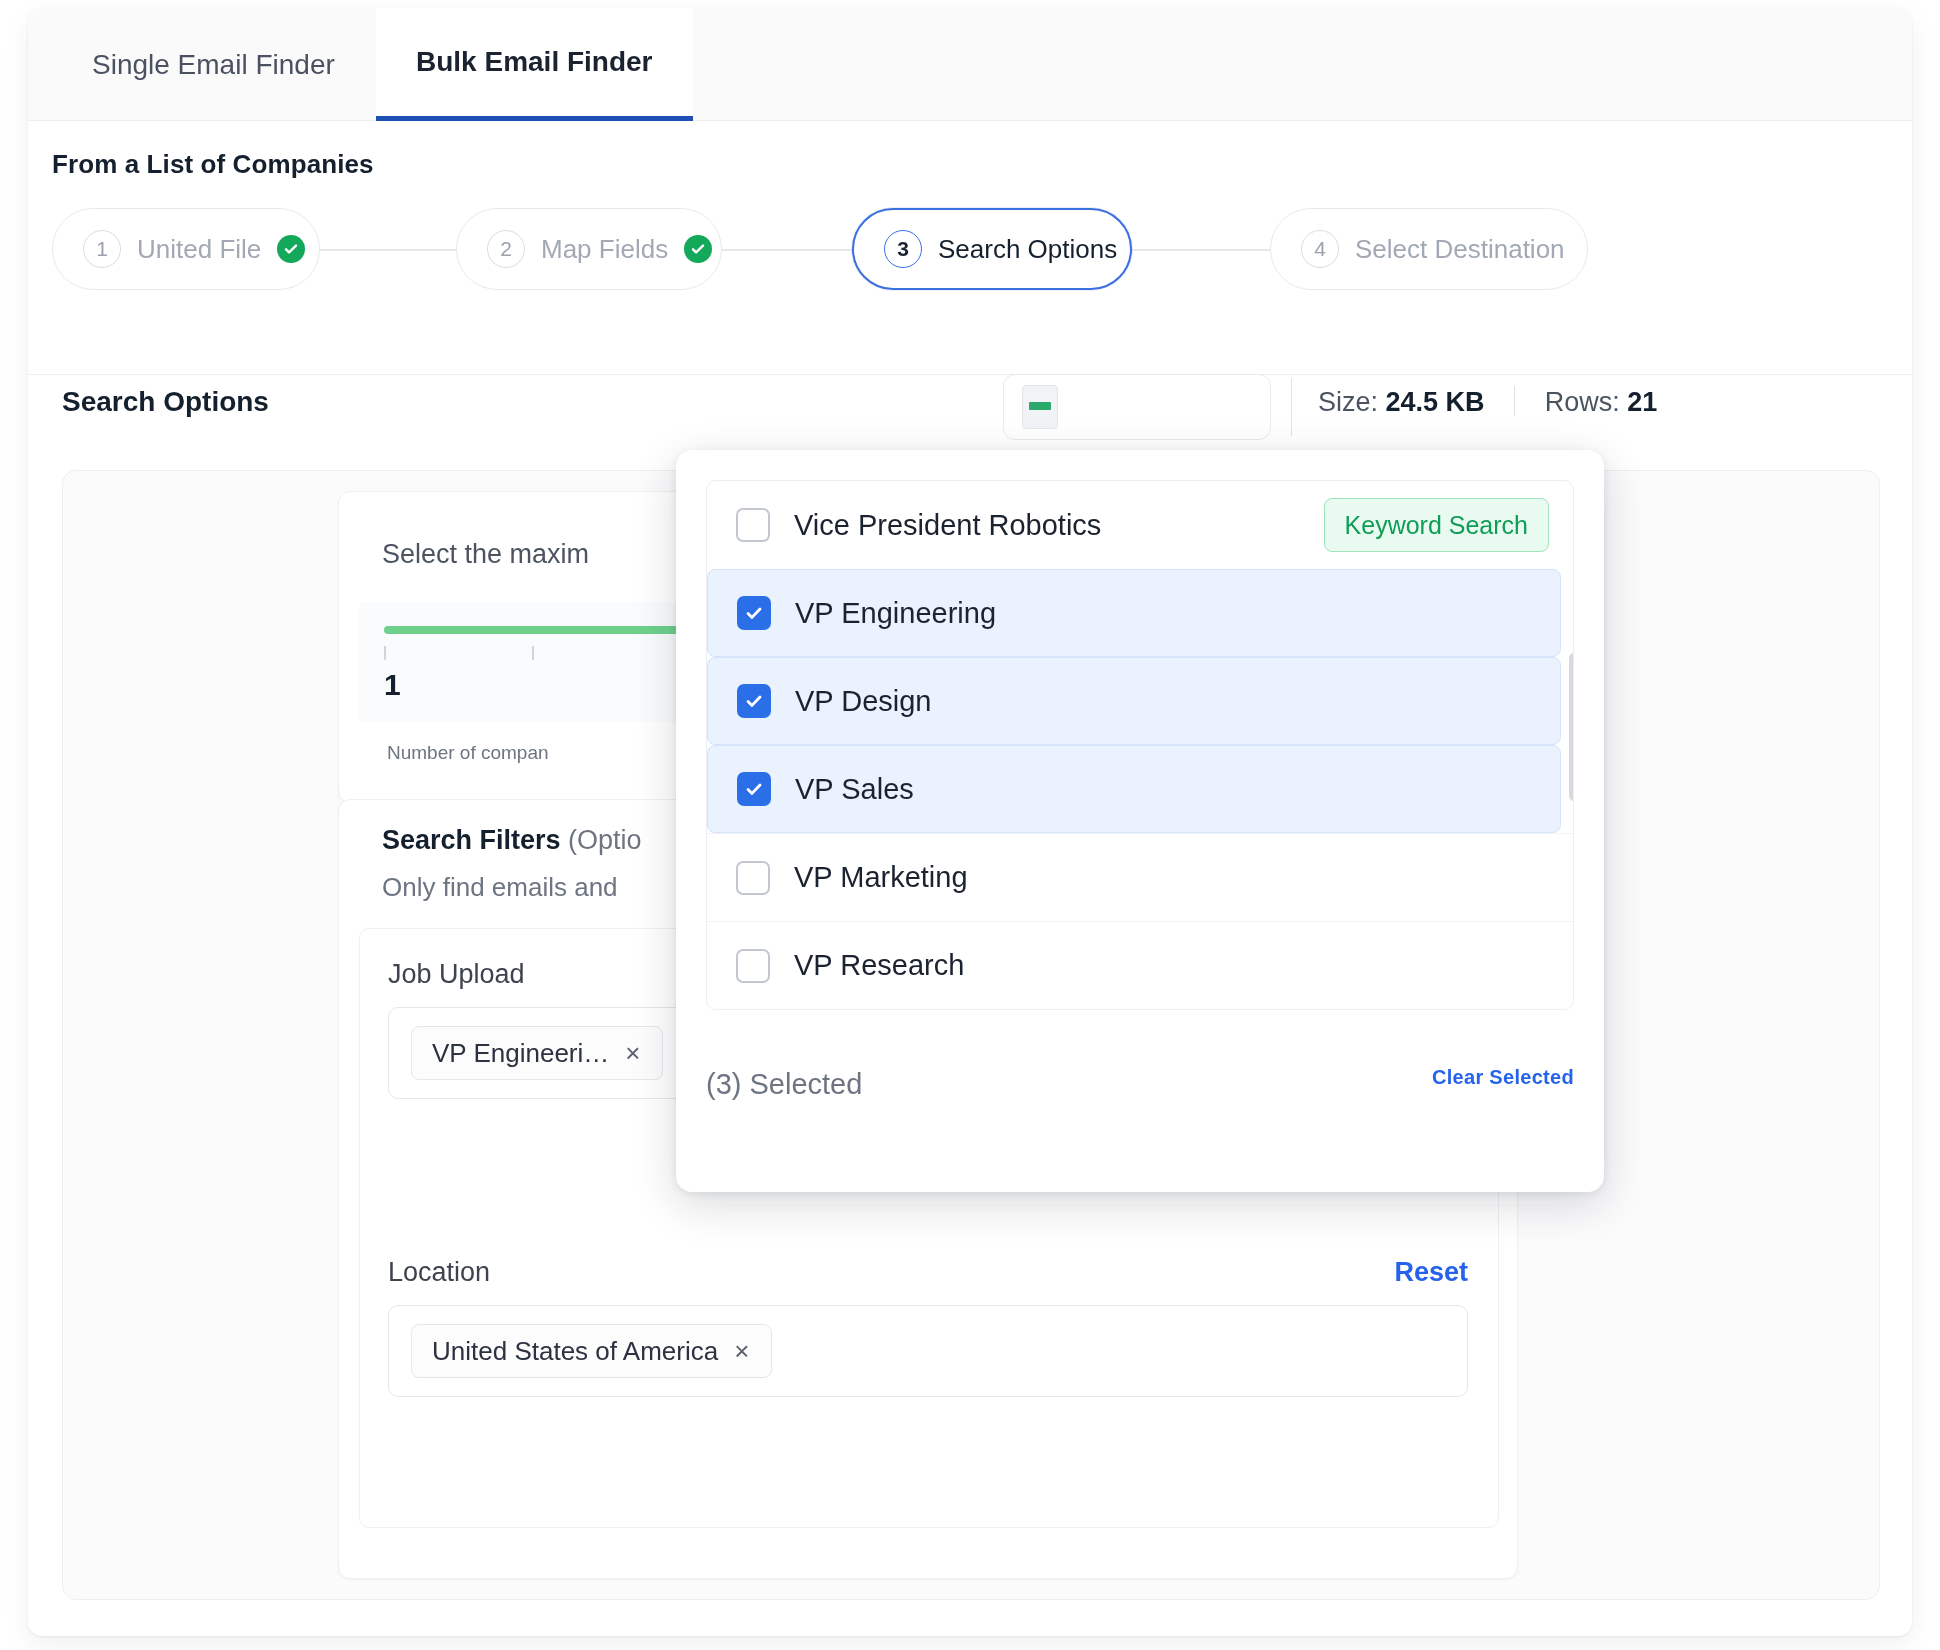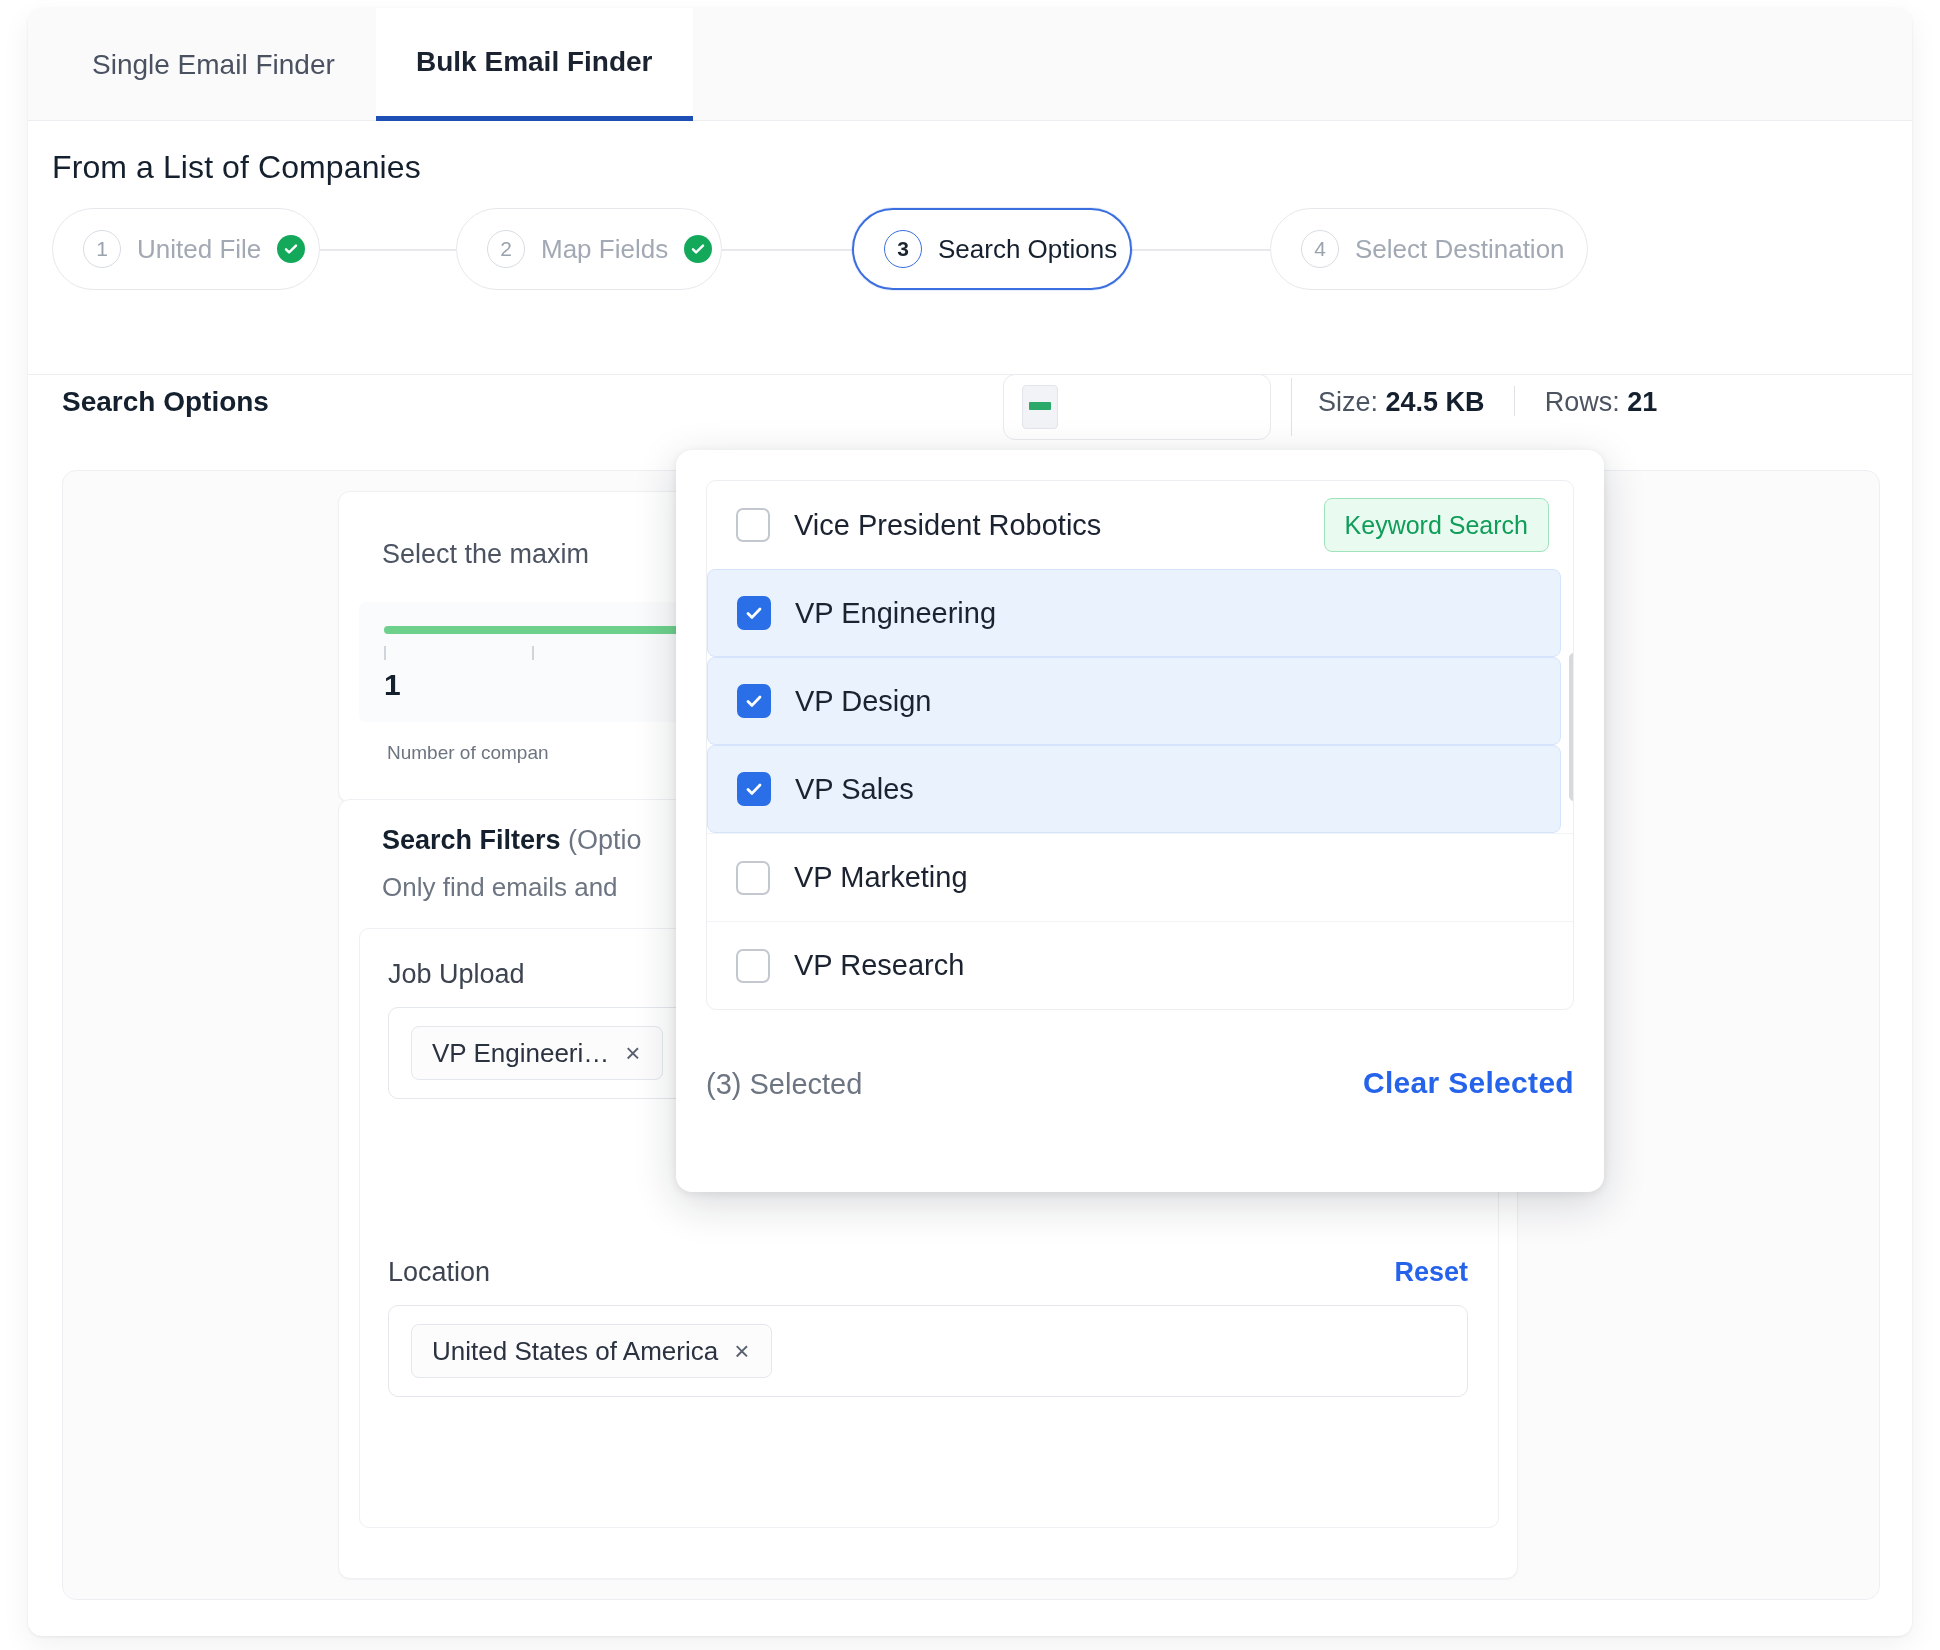--- a/index.html
+++ b/index.html
@@ -58,21 +58,21 @@
   .from-list {
     position: relative;
     padding: 0;
     border-bottom: 1px solid #eceef1;
     height: 254px;
     background: #fff;
   }
   .from-list-title {
     position: absolute;
     left: 24px; top: 28px;
-    font-size: 32px; font-weight: normal; color: #15202f;
+    font-size: 26px; font-weight: bold; color: #15202f;
     letter-spacing: .1px;
     text-align: center;
   }
   .stepper { position: absolute; left: 24px; top: 87px; width: 1836px; height: 82px; }
   .step {
     position: absolute; top: 0;
     height: 82px;
     border: 1.5px solid #e6e8ec;
     border-radius: 41px;
     background: #fff;
@@ -320,21 +320,21 @@
     position: absolute; left: 0; bottom: 0;
     width: 928px; height: 182px;
     display: flex; align-items: center;
   }
   .dd-count {
     position: absolute; left: 30px; top: 58px;
     font-size: 29px; color: #6d7582;
   }
   .dd-clear {
     position: absolute; right: 30px; top: 56px;
-    font-size: 30px; font-weight: bold; color: #2563eb; cursor: pointer;
+    font-size: 20px; font-weight: bold; color: #2563eb; cursor: pointer;
     letter-spacing: .3px;
   }
 </style>
 </head>
 <body>
 
 <div class="page">
   <div class="app-card">
 
     <div class="tabbar">

